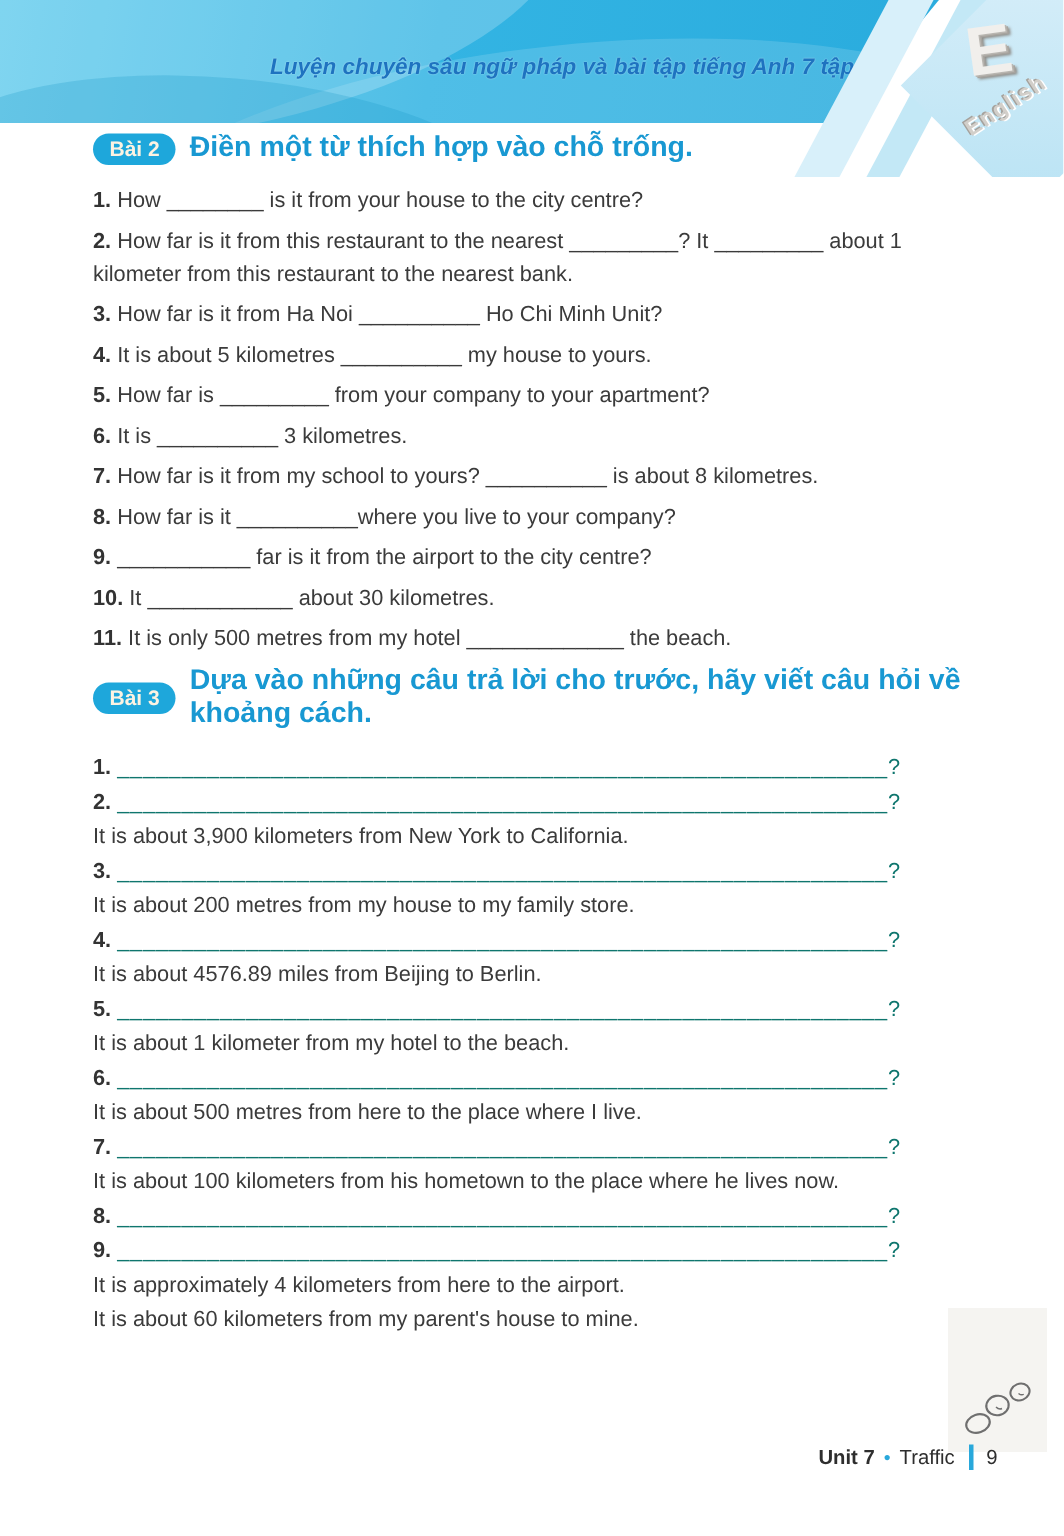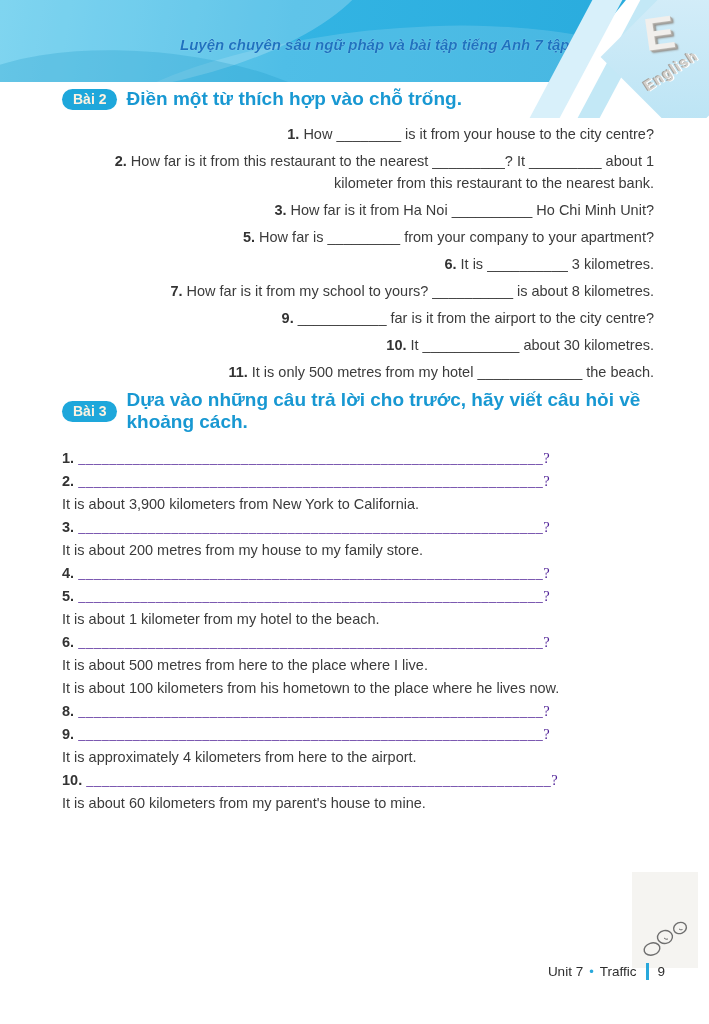--- a/index.html
+++ b/index.html
@@ -51,38 +51,38 @@
 
   
   .main { position:absolute; left:62px; top:88px; width:592px; font-size:14.5px; }
   .ex-head { display:flex; align-items:center; gap:9px; margin:0 0 14px 0; }
   .ex-head.second { margin-top:6px; }
   .badge {
     background:#1ea7db; color:#fdf3e2; font-weight:bold; font-size:14px;
     padding:2px 11px 3px 11px; border-radius:12px; white-space:nowrap; line-height:16px;
   }
   .instruction { color:#1898d2; font-weight:bold; font-size:19px; }
-  .ex2-item { margin:0 0 5.5px 0; line-height:21.5px;text-align:right; }
+  .ex2-item { margin:0 0 5.5px 0; line-height:21.5px; }
   .ex2-item b { color:#333; }
   .q-line { margin:0; line-height:23px; }
   .q-line b { color:#333; }
-  .blank { letter-spacing:0.5px; color:#4c1d95;font-family:Liberation Serif, serif; }
+  .blank { letter-spacing:0.5px; color:#0f766e; }
   .a-line { margin:0; line-height:23px; }
 
   
   .corner-box {
     position:absolute; right:11px; top:872px; width:66px; height:96px;
     background:#f5f4f1;
   }
   .pebbles { position:absolute; left:8px; top:44px; }
   .footer {
     position:absolute; right:44px; top:963px; display:flex; align-items:center;
     font-size:13.5px; color:#2e2e2e;
   }
-  .footer .unit { font-weight:normal;text-align:center; }
+  .footer .unit { font-weight:bold;text-align:center; }
   .footer .bullet { color:#29a8db; margin:0 6px; font-size:13px; }
   .footer .bar { display:inline-block; width:3px; height:17px; background:#29a8db; margin:0 8px 0 10px; }
 </style>
 </head>
 <body>
 
 <div class="page">
 
   <div class="header">
     <div class="band">
@@ -101,47 +101,50 @@
   <div class="main">
 
     <div class="ex-head">
       <span class="badge">Bài 2</span>
       <span class="instruction">Điền một từ thích hợp vào chỗ trống.</span>
     </div>
 
     <p class="ex2-item"><b>1.</b> <span>How ________ is it from your house to the city centre?</span></p>
     <p class="ex2-item"><b>2.</b> <span>How far is it from this restaurant to the nearest _________? It _________ about 1 kilometer from this restaurant to the nearest bank.</span></p>
     <p class="ex2-item"><b>3.</b> <span>How far is it from Ha Noi __________ Ho Chi Minh Unit?</span></p>
+    <p class="ex2-item"><b>4.</b> <span>It is about 5 kilometres __________ my house to yours.</span></p>
     <p class="ex2-item"><b>5.</b> <span>How far is _________ from your company to your apartment?</span></p>
     <p class="ex2-item"><b>6.</b> <span>It is __________ 3 kilometres.</span></p>
     <p class="ex2-item"><b>7.</b> <span>How far is it from my school to yours? __________ is about 8 kilometres.</span></p>
+    <p class="ex2-item"><b>8.</b> <span>How far is it __________where you live to your company?</span></p>
     <p class="ex2-item"><b>9.</b> <span>___________ far is it from the airport to the city centre?</span></p>
     <p class="ex2-item"><b>10.</b> <span>It ____________ about 30 kilometres.</span></p>
     <p class="ex2-item"><b>11.</b> <span>It is only 500 metres from my hotel _____________ the beach.</span></p>
 
     <div class="ex-head second">
       <span class="badge">Bài 3</span>
       <span class="instruction">Dựa vào những câu trả lời cho trước, hãy viết câu hỏi về khoảng cách.</span>
     </div>
 
     <p class="q-line"><b>1.</b> <span class="blank">____________________________________________________________?</span></p>
     <p class="q-line"><b>2.</b> <span class="blank">____________________________________________________________?</span></p>
     <p class="a-line">It is about 3,900 kilometers from New York to California.</p>
     <p class="q-line"><b>3.</b> <span class="blank">____________________________________________________________?</span></p>
     <p class="a-line">It is about 200 metres from my house to my family store.</p>
     <p class="q-line"><b>4.</b> <span class="blank">____________________________________________________________?</span></p>
+    <p class="a-line">It is about 4576.89 miles from Beijing to Berlin.</p>
     <p class="q-line"><b>5.</b> <span class="blank">____________________________________________________________?</span></p>
     <p class="a-line">It is about 1 kilometer from my hotel to the beach.</p>
     <p class="q-line"><b>6.</b> <span class="blank">____________________________________________________________?</span></p>
     <p class="a-line">It is about 500 metres from here to the place where I live.</p>
+    <p class="q-line"><b>7.</b> <span class="blank">____________________________________________________________?</span></p>
     <p class="a-line">It is about 100 kilometers from his hometown to the place where he lives now.</p>
     <p class="q-line"><b>8.</b> <span class="blank">____________________________________________________________?</span></p>
     <p class="q-line"><b>9.</b> <span class="blank">____________________________________________________________?</span></p>
     <p class="a-line">It is approximately 4 kilometers from here to the airport.</p>
-    <p class="q-line"><b>10.</b> <span class="blank">____________________________________________________________?</span></p>
     <p class="a-line">It is about 60 kilometers from my parent's house to mine.</p>
 
   </div>
 
   <div class="corner-box">
     <svg class="pebbles" width="48" height="44" viewBox="0 0 48 44">
       <ellipse cx="12" cy="33" rx="8" ry="6" fill="none" stroke="#6f6f6f" stroke-width="1.4" transform="rotate(-18 12 33)"></ellipse>
       <ellipse cx="25" cy="21" rx="7.5" ry="6.5" fill="none" stroke="#6f6f6f" stroke-width="1.4" transform="rotate(-10 25 21)"></ellipse>
       <ellipse cx="40" cy="12" rx="6.5" ry="5.5" fill="none" stroke="#6f6f6f" stroke-width="1.4" transform="rotate(-22 40 12)"></ellipse>
       <path d="M24 22 q2 2 4 1" fill="none" stroke="#6f6f6f" stroke-width="1"></path>

